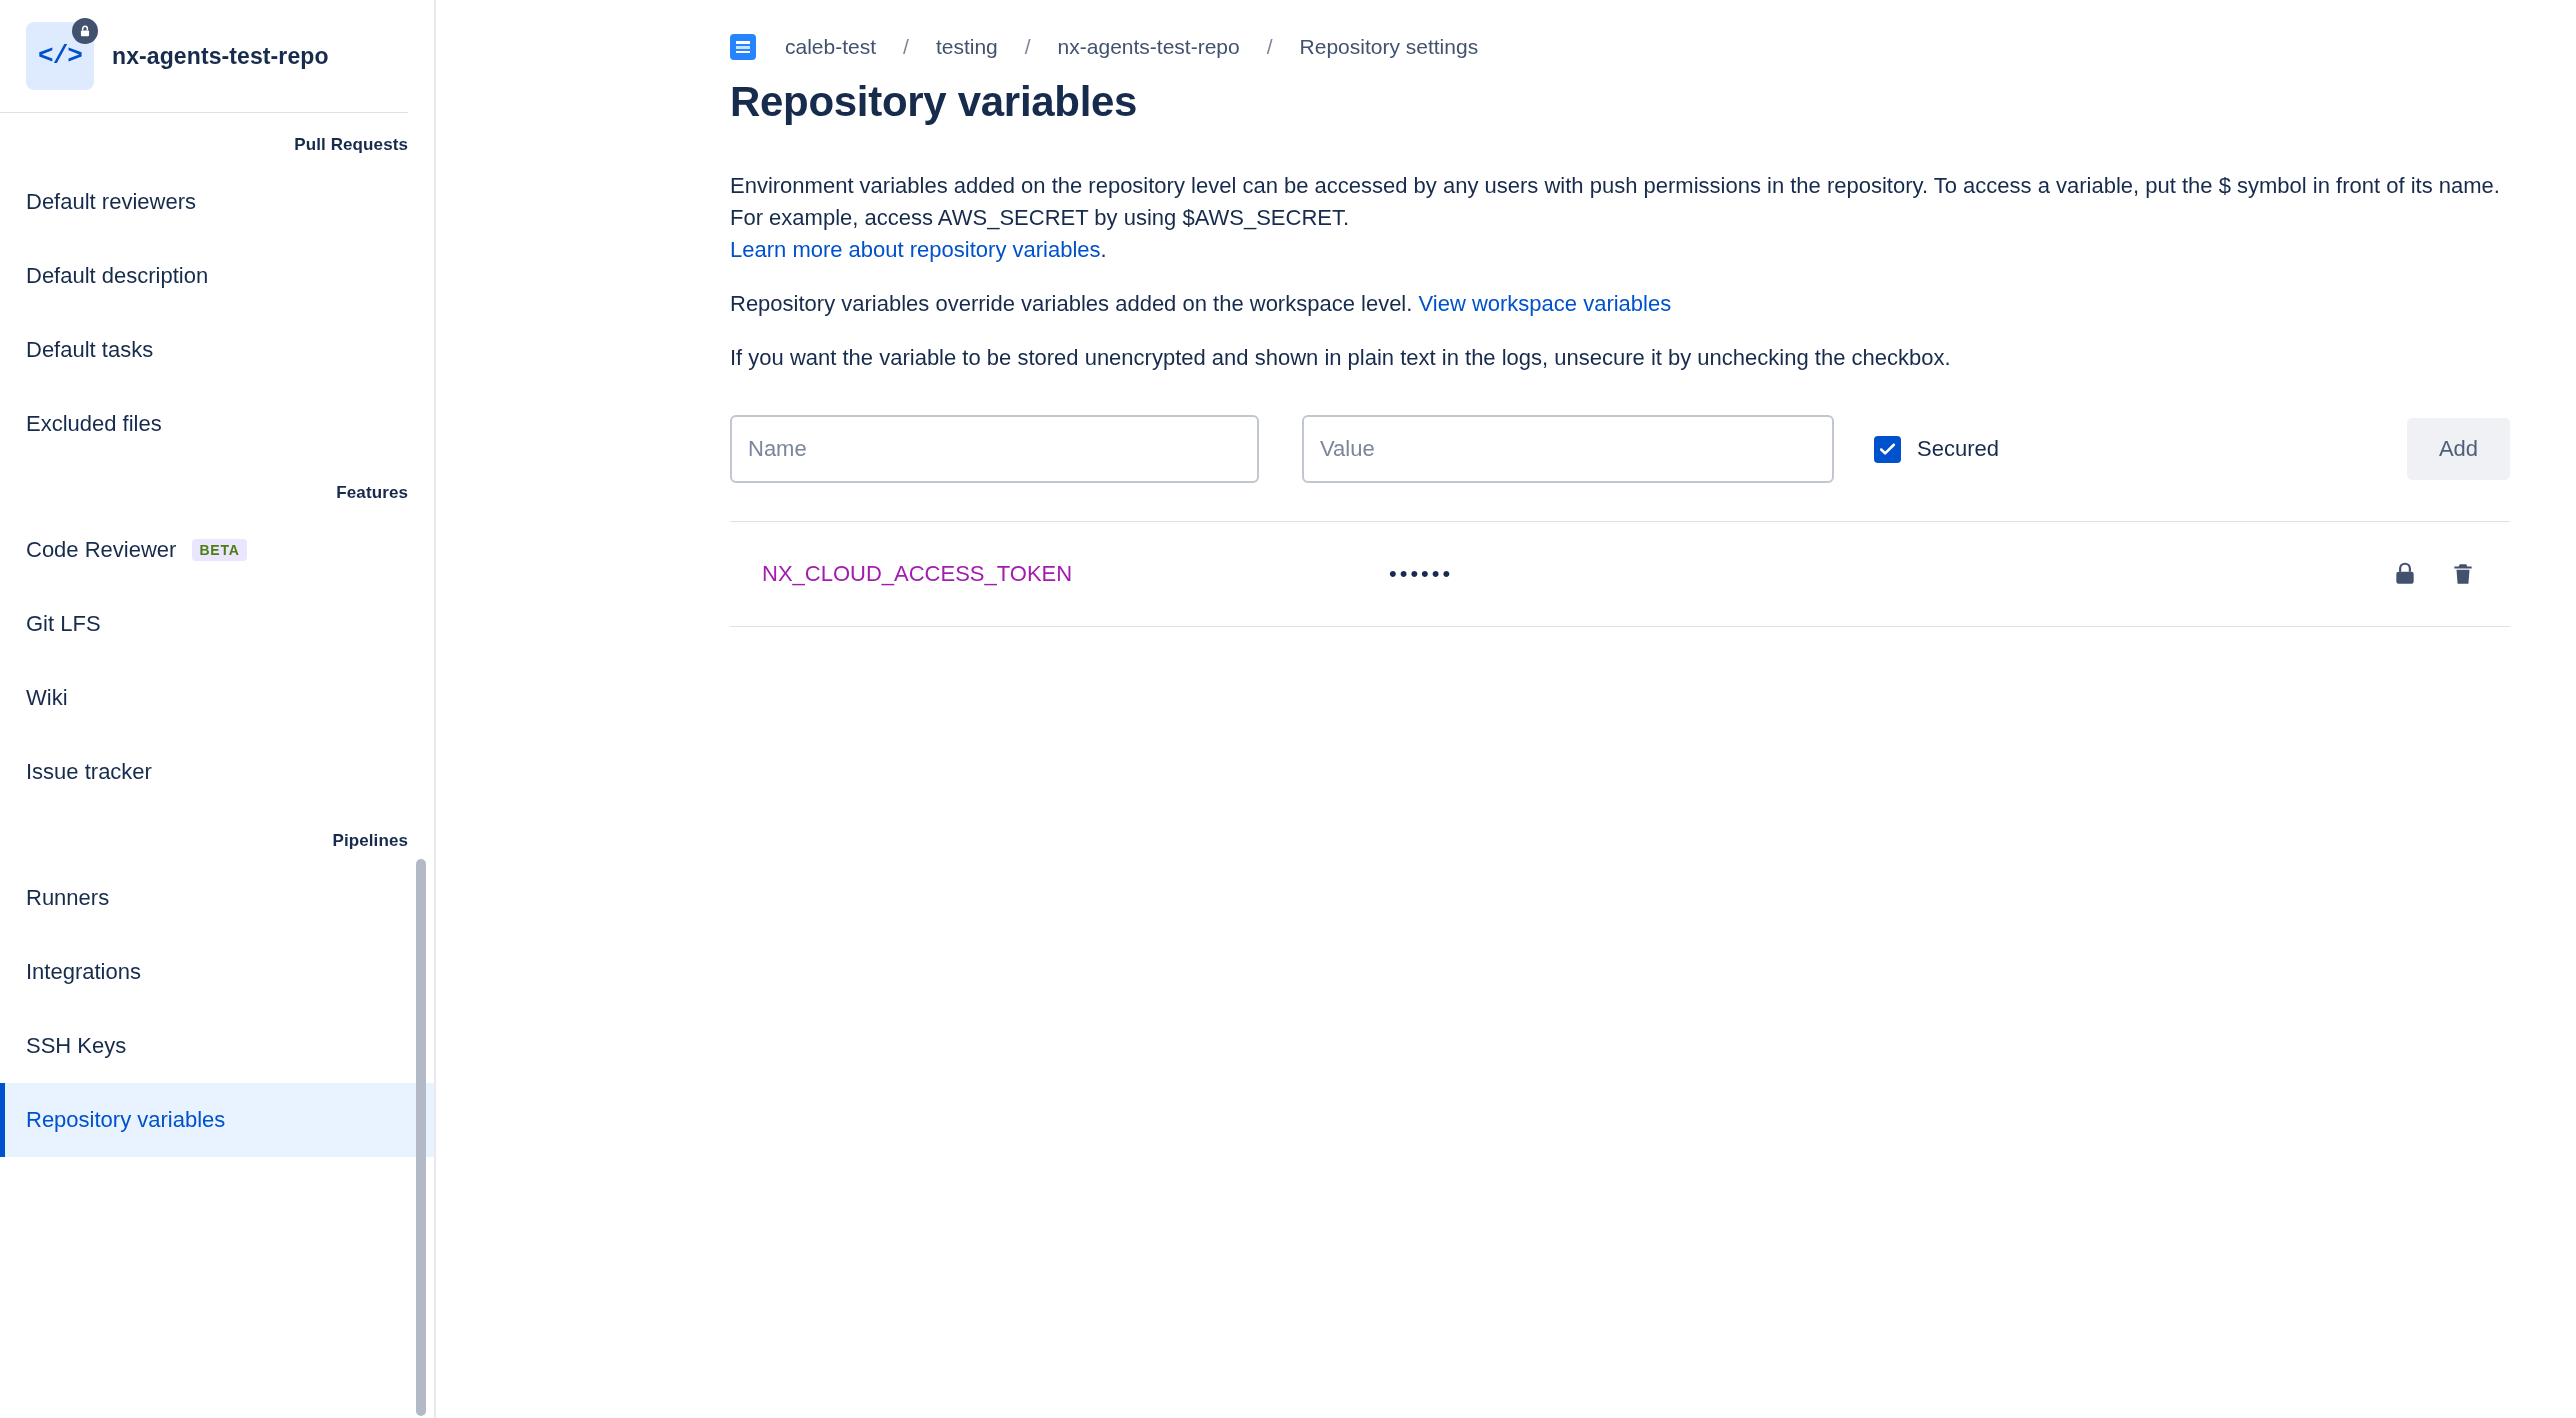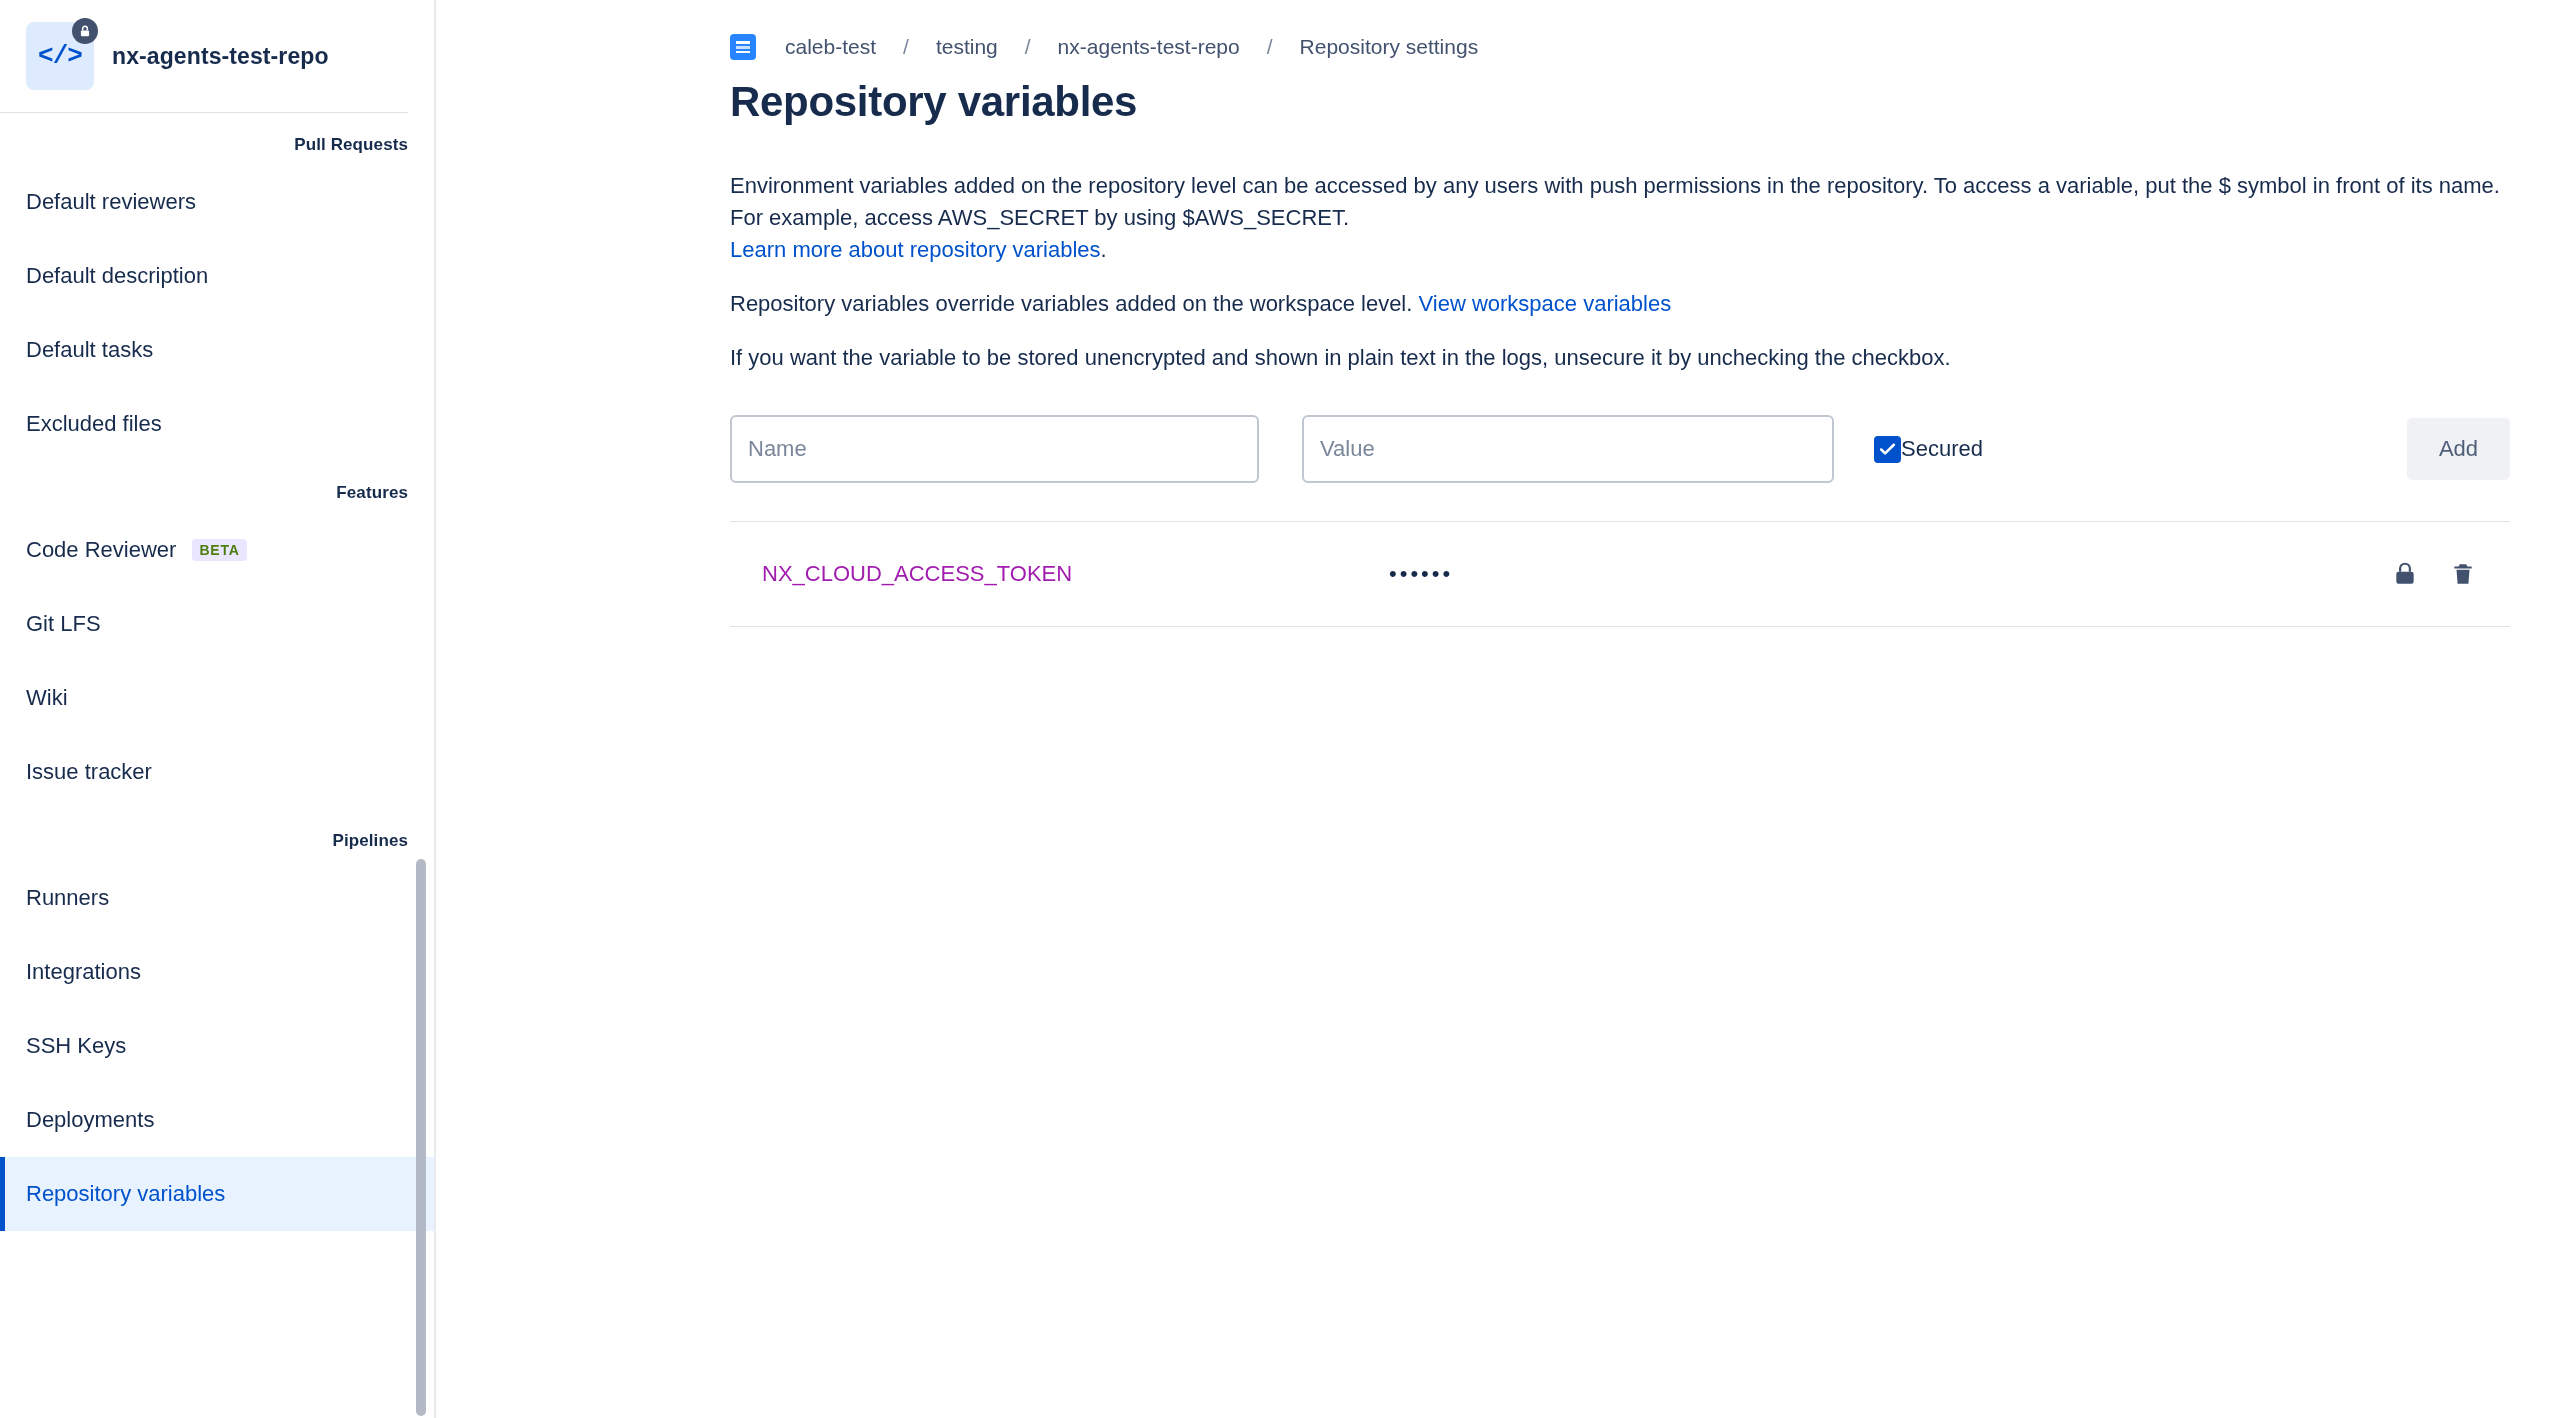--- a/index.html
+++ b/index.html
@@ -207,20 +207,21 @@
     padding: 0 16px;
     outline: none;
     font-family: "Liberation Sans", sans-serif;
   }
   .text-input::placeholder { color: #7a869a; }
   #name-input { width: 529px; }
   #value-input { width: 532px; margin-left: 43px; }
   .secured-wrap {
     display: flex;
     align-items: center;
+    gap: 16px;
     margin-left: 40px;
   }
   .checkbox {
     width: 27px; height: 27px;
     border-radius: 4px;
     background: #0052cc;
     display: flex; align-items: center; justify-content: center;
     cursor: pointer;
     flex: 0 0 auto;
   }
@@ -334,23 +335,20 @@
 
       <div class="section-heading">Pipelines</div>
       <div class="nav-item">
         <span>Runners</span>
       </div>
       <div class="nav-item">
         <span>Integrations</span>
       </div>
       <div class="nav-item">
         <span>SSH Keys</span>
-      </div>
-      <div class="nav-item">
-        <span>Deployments</span>
       </div>
       <div class="nav-item selected">
         <span>Repository variables</span>
       </div>
     </div>
 
     <div class="sidebar-scrollbar-track"></div>
     <div class="sidebar-scrollbar-thumb"></div>
   </aside>
 

